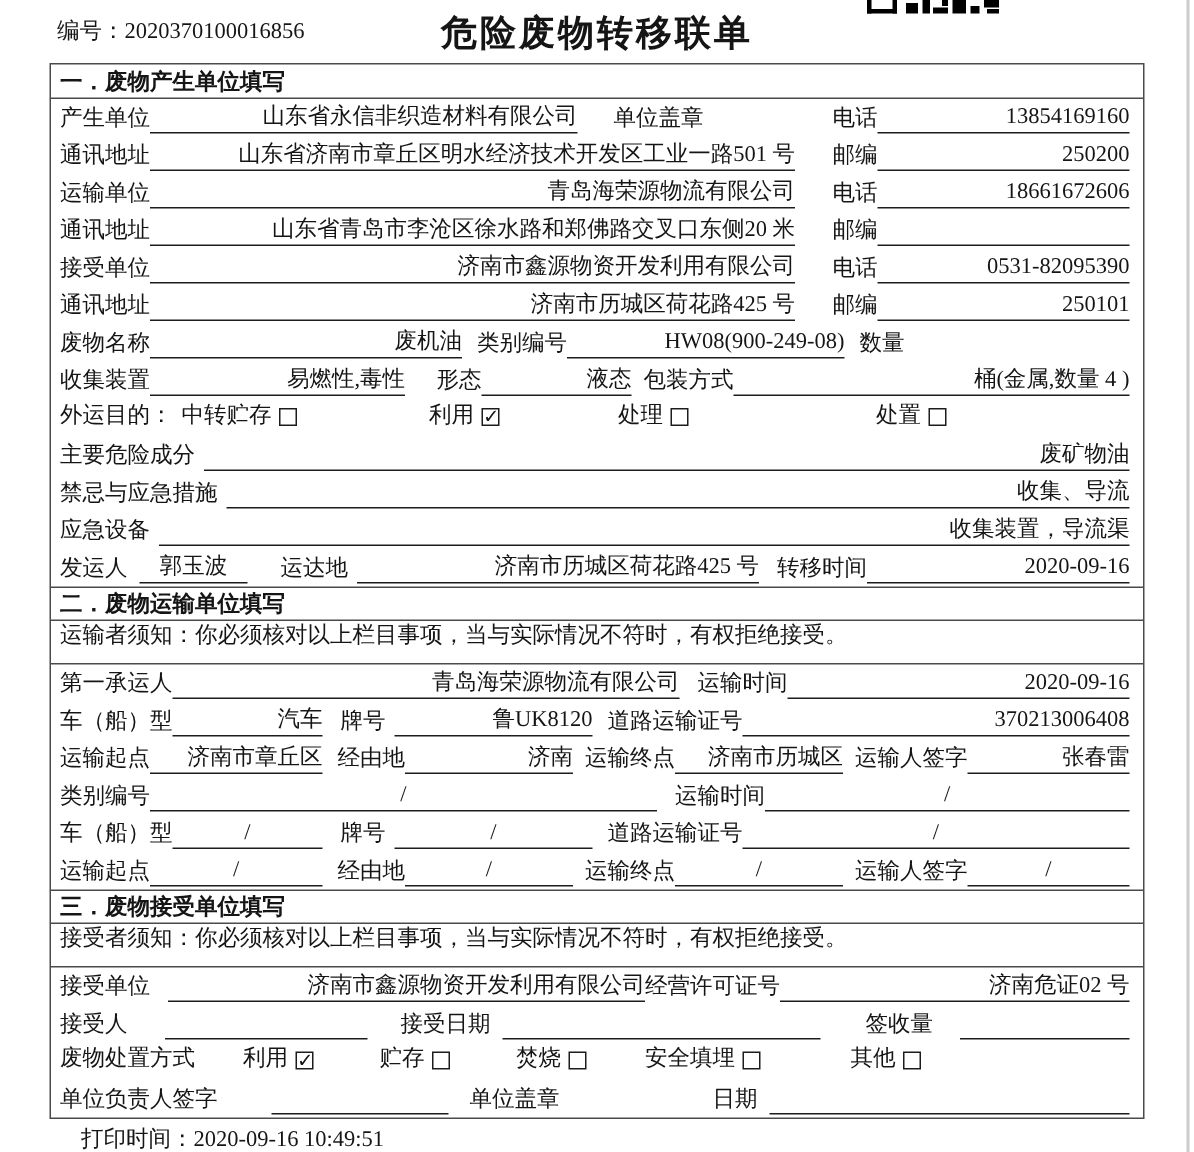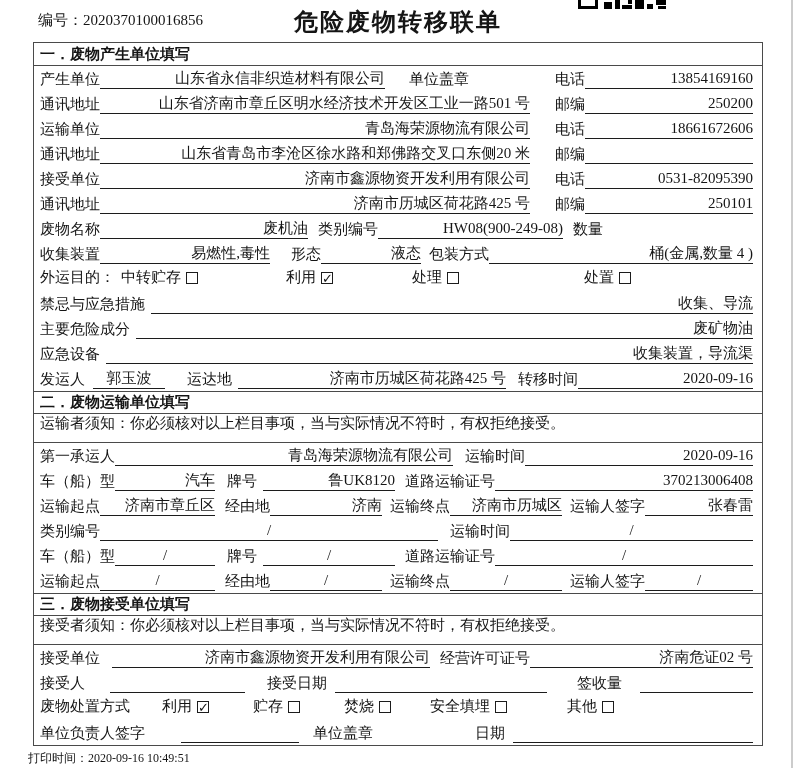--- a/index.html
+++ b/index.html
@@ -31,21 +31,21 @@
   .u.fx { flex:1 1 auto; }
   .u.ctr { text-align:center; padding-left:0; }
   .mla { margin-left:auto; }
   .opt { display:flex; align-items:center; flex:none; line-height:19px; }
   .opt .cb { margin-left:5px; }
   .cb { width:12px; height:12px; border:1px solid #1c1c1c; display:inline-block;
     position:relative; flex:none; background:#fff; }
   .cb.checked::after { content:"\2713"; position:absolute; left:0px; top:-4px;
     font-size:13px; font-weight:bold; color:#111;
     font-family:"DejaVu Sans","Liberation Sans",sans-serif; }
-  .print-line { position:absolute; left:28px; top:750px; font-size:12px; }
+  .print-line { position:absolute; left:54px; top:750px; font-size:15px; }
 </style>
 </head>
 <body>
 
 <div class="page-edge"></div>
 
 <div class="serial"><span>编号：</span><span>2020370100016856</span></div>
 
 <div class="doc-title">危险废物转移联单</div>
 
@@ -143,27 +143,27 @@
       <span>处理</span>
       <span class="cb"></span>
     </span>
     <span class="opt" style="margin-left:125px">
       <span>处置</span>
       <span class="cb"></span>
     </span>
   </div>
 
   <div class="r">
+    <span class="lbl">主要危险成分</span>
+    <span class="u fx" style="margin-left:6px">废矿物油</span>
+  </div>
+
+  <div class="r">
     <span class="lbl">禁忌与应急措施</span>
     <span class="u fx" style="margin-left:6px">收集、导流</span>
-  </div>
-
-  <div class="r">
-    <span class="lbl">主要危险成分</span>
-    <span class="u fx" style="margin-left:6px">废矿物油</span>
   </div>
 
   <div class="r">
     <span class="lbl">应急设备</span>
     <span class="u fx" style="margin-left:6px">收集装置，导流渠</span>
   </div>
 
   <div class="r">
     <span class="lbl">发运人</span>
     <span class="u ctr" style="width:72px;margin-left:8px">郭玉波</span>
@@ -237,21 +237,21 @@
   <div class="sh mid">三．废物接受单位填写</div>
 
   <div class="note">
     <span>接受者须知：</span>
     <span>你必须核对以上栏目事项，当与实际情况不符时，有权拒绝接受。</span>
   </div>
 
   <div class="r">
     <span class="lbl">接受单位</span>
     <span class="u" style="width:318px;margin-left:12px">济南市鑫源物资开发利用有限公司</span>
-    <span class="lbl" style="margin-left:10px">经营许可证号</span>
+    <span class="lbl" style="">经营许可证号</span>
     <span class="u fx">济南危证02 号</span>
   </div>
 
   <div class="r">
     <span class="lbl">接受人</span>
     <span class="u" style="width:135px;margin-left:25px"></span>
     <span class="lbl" style="margin-left:22px">接受日期</span>
     <span class="u" style="width:212px;margin-left:8px"></span>
     <span class="lbl" style="margin-left:30px">签收量</span>
     <span class="u fx" style="margin-left:18px"></span>

